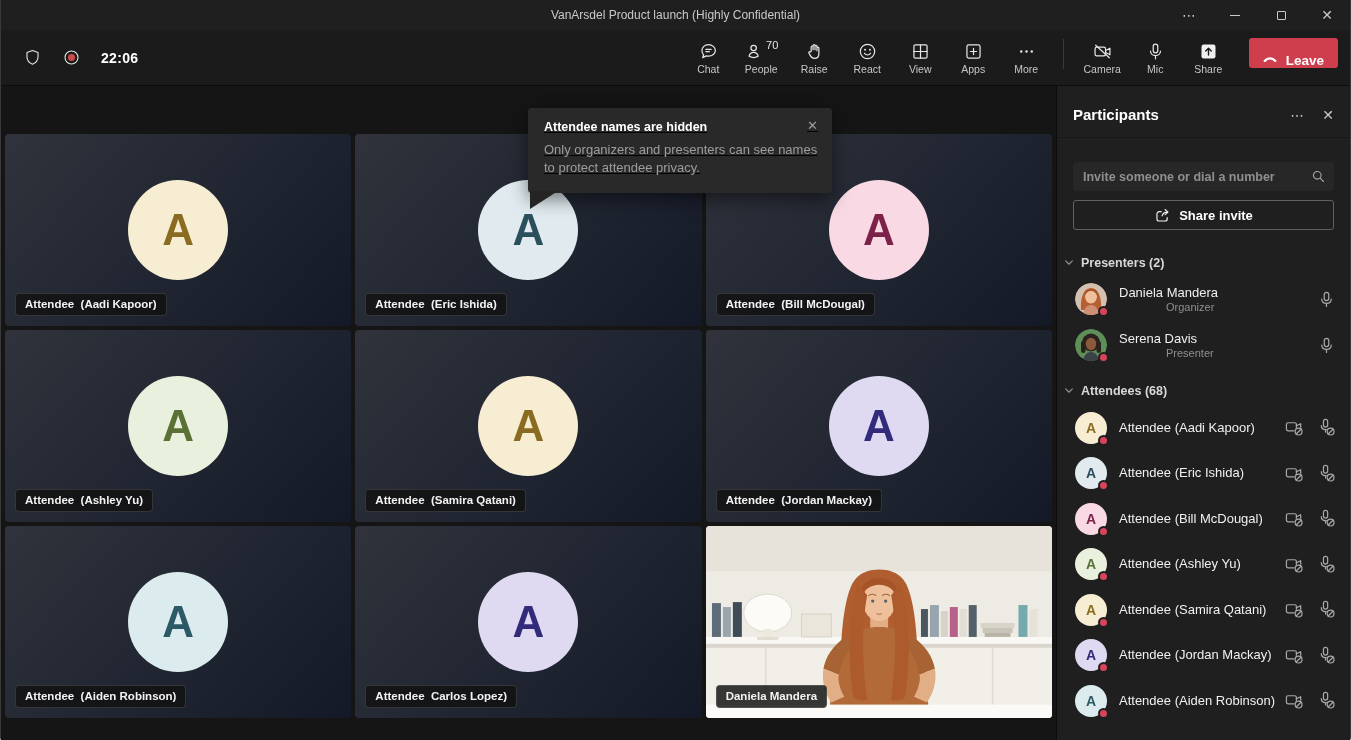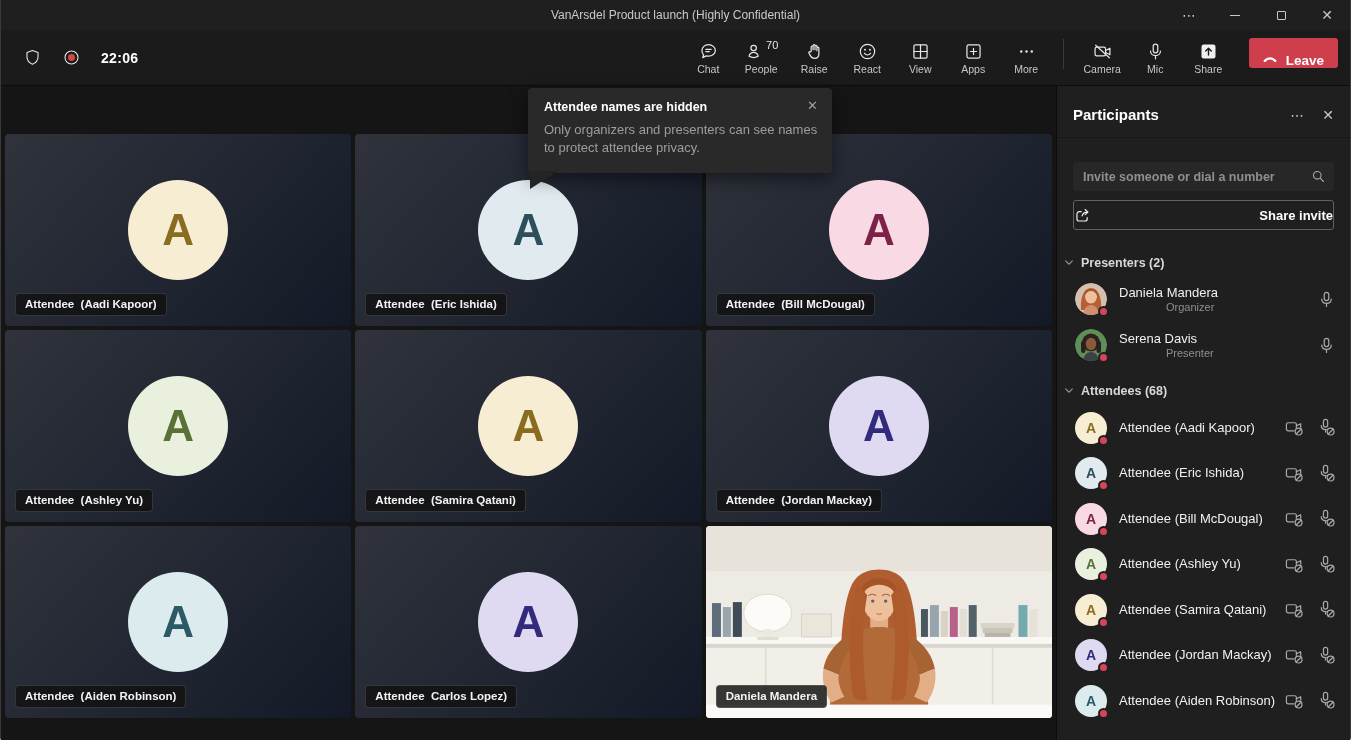--- a/index.html
+++ b/index.html
@@ -62,21 +62,21 @@
   .panel-header { display:flex; align-items:center; padding:20px 16px 14px 16px; border-bottom:1px solid #171717; }
   .panel-title { color:#ffffff; font-size:15px; font-weight:700; flex:1; }
   .panel-hbtn { color:#c9c9c9; font-size:14px; margin-left:18px; cursor:default; }
   .search-row { margin:24px 16px 0 16px; height:29px; background:#272727; border-radius:3px;
                 display:flex; align-items:center; padding:0 8px 0 10px; }
   .search-input { flex:1; background:transparent; border:none; outline:none; color:#d9d9d9; font-size:12.5px;
                   font-family:"Liberation Sans","DejaVu Sans",sans-serif;font-weight:bold; }
   .search-input::placeholder { color:#8f8f8f; }
   .search-row svg { width:15px; height:15px; }
   .share-invite { margin:9px 16px 0 16px; height:30px; border:1px solid #616161; border-radius:3px; background:transparent;
-                  display:flex; align-items:center; justify-content:space-between; gap:8px; color:#ffffff; font-size:13px; font-weight:700; cursor:default; }
+                  display:flex; align-items:center; justify-content:center; gap:8px; color:#ffffff; font-size:13px; font-weight:700; cursor:default; }
   .share-invite svg { width:17px; height:17px; }
   .section-header { display:flex; align-items:center; gap:7px; padding:0 16px 0 7px; margin-top:26px; cursor:default; }
   .section-header svg { width:10px; height:10px; }
   .section-label { color:#d8d8d8; font-size:12.5px; font-weight:700; }
   .p-row { display:flex; align-items:center; padding:0 14px 0 18px; height:46px; cursor:default; }
   .a-row { height:45.5px; }
   .avatar-sm { position:relative; width:32px; height:32px; flex:0 0 32px; margin-right:12px; }
   .avatar-circ { width:32px; height:32px; border-radius:50%; display:flex; align-items:center; justify-content:center;
                  font-size:14px; font-weight:700; overflow:hidden; }
   .presence { position:absolute; right:-2px; bottom:-2px; width:11px; height:11px; border-radius:50%; border:2px solid #1f1f1f; }
@@ -317,21 +317,21 @@
             <path d="M208 112 C220 120 228 132 230 144 L214 150 C212 136 206 124 196 116 Z" fill="#a86334"></path>
             <path d="M230 144 C232 156 229 168 222 178 L209 172 C215 162 216 151 214 150 Z" fill="#e2ae85"></path>
             <path d="M152 58 C143 90 142 132 148 172 C152 176 158 177 162 175 C156 132 157 95 162 70 Z" fill="#ad5a2d"></path>
             <path d="M196 58 C205 90 206 132 200 172 C196 176 190 177 186 175 C192 132 191 95 186 70 Z" fill="#ad5a2d"></path>
             <rect x="0" y="180" width="348" height="14" fill="#fbfaf7"></rect>
           </svg>
           <div class="tile-label">Daniela Mandera</div>
         </div>
       </div>
 
-      <div class="tooltip" style="left:527px; top:2px;">
+      <div class="tooltip" style="left:527px; top:22px;text-decoration:underline;">
         <div class="tooltip-head">
           <div class="tooltip-title">Attendee names are hidden</div>
           <div class="tooltip-close">✕</div>
         </div>
         <div class="tooltip-body">Only organizers and presenters can see names to protect attendee privacy.</div>
       </div>
     </div>
 
     <div class="panel">
       <div class="panel-header">

